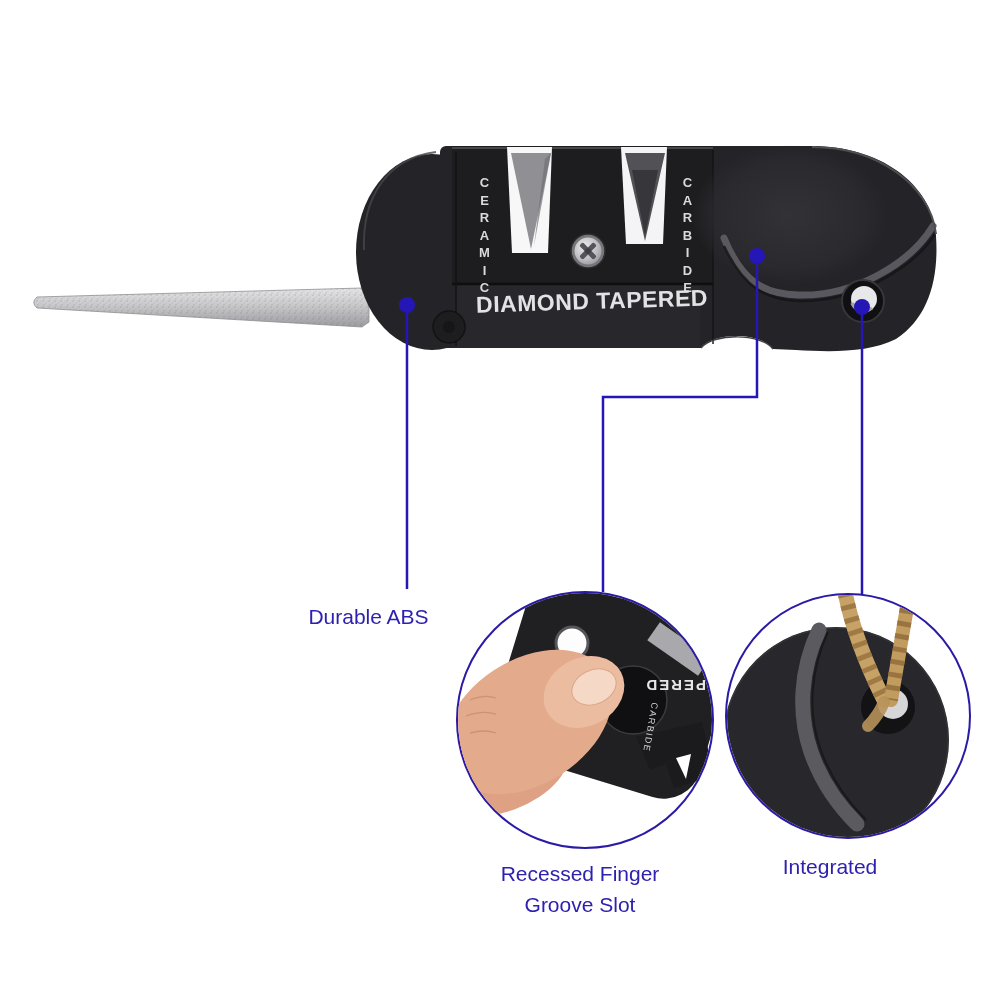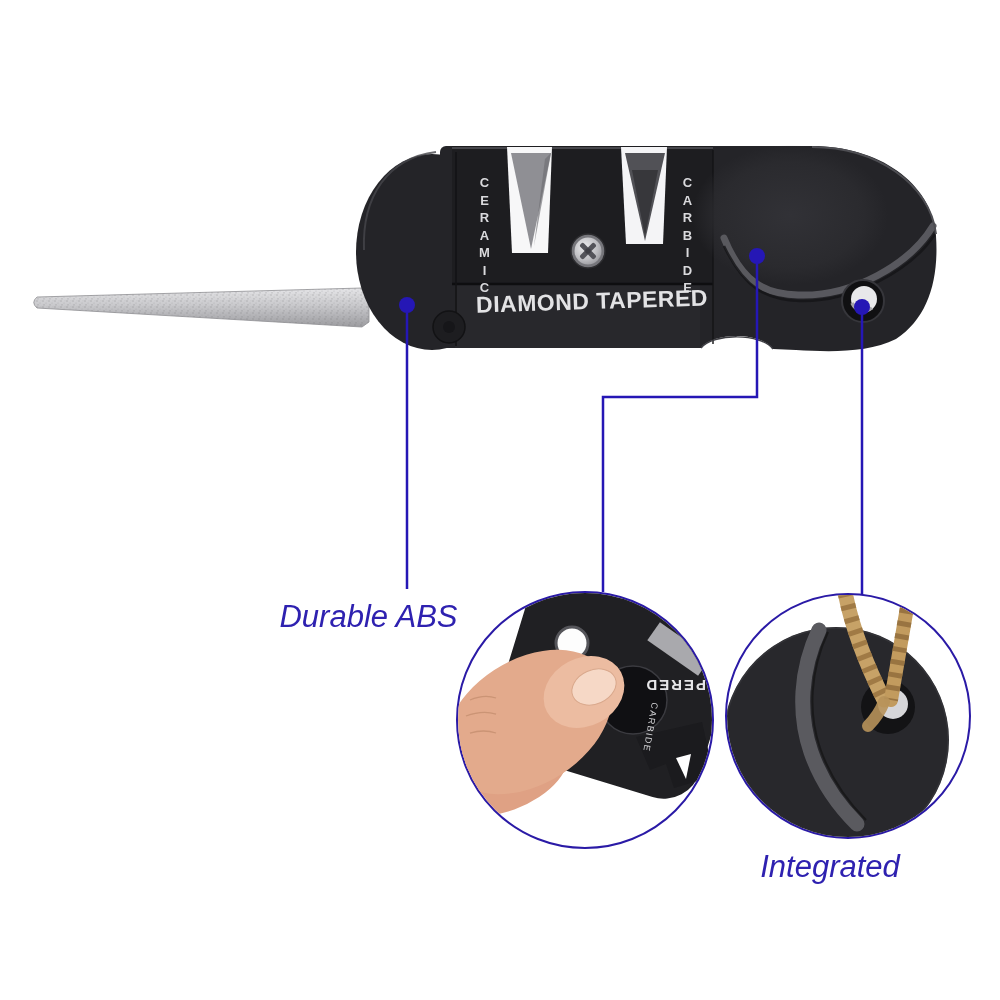--- a/index.html
+++ b/index.html
@@ -1,21 +1,21 @@
 <!DOCTYPE html>
 <html><head>
 <meta charset="utf-8">
 <style>
   html,body{margin:0;padding:0;background:#ffffff;}
   #canvas{position:relative;width:1000px;height:1000px;background:#ffffff;overflow:hidden;
           font-family:"Liberation Sans", sans-serif;}
   #scene{position:absolute;left:0;top:0;z-index:1;}
   .lbl{position:absolute;z-index:3;}
   .blue{color:#2e21b0;}
-  .callout-label{font-size:31px;line-height:31px;text-align:center;font-style:italic;}
+  .callout-label{font-size:21px;line-height:31px;text-align:center;}
   .engrave{color:#e3e3e5;}
   .vert{writing-mode:vertical-rl;text-orientation:upright;font-size:13px;font-weight:bold;
         letter-spacing:2.5px;color:#dadadd;}
   #ceramic-lbl{left:477px;top:175px;height:120px;}
   #carbide-lbl{left:680px;top:175px;height:120px;}
   #diamond-lbl{left:470px;top:288px;width:244px;text-align:center;font-size:23px;font-weight:bold;
                letter-spacing:0.5px;transform:rotate(-1.8deg);}
   #durable-lbl{left:266px;top:601px;width:205px;}
   #recessed-lbl{left:425px;top:858px;width:310px;}
   #integrated-lbl{left:680px;top:851px;width:300px;text-align:center;}
@@ -173,18 +173,22 @@
     </g>
   </g>
 </svg>
 
 <div class="lbl vert" id="ceramic-lbl">CERAMIC</div>
 <div class="lbl vert" id="carbide-lbl">CARBIDE</div>
 <div class="lbl engrave" id="diamond-lbl">DIAMOND TAPERED</div>
 
 <div class="lbl blue callout-label" id="durable-lbl">Durable ABS</div>
 
+<div class="lbl blue callout-label" id="recessed-lbl">
+  <div>Recessed Finger</div>
+  <div>Groove Slot</div>
+</div>
 
 <div class="lbl blue callout-label" id="integrated-lbl">
   <div>Integrated</div>
 </div>
 
 </div>
 
 </body></html>

